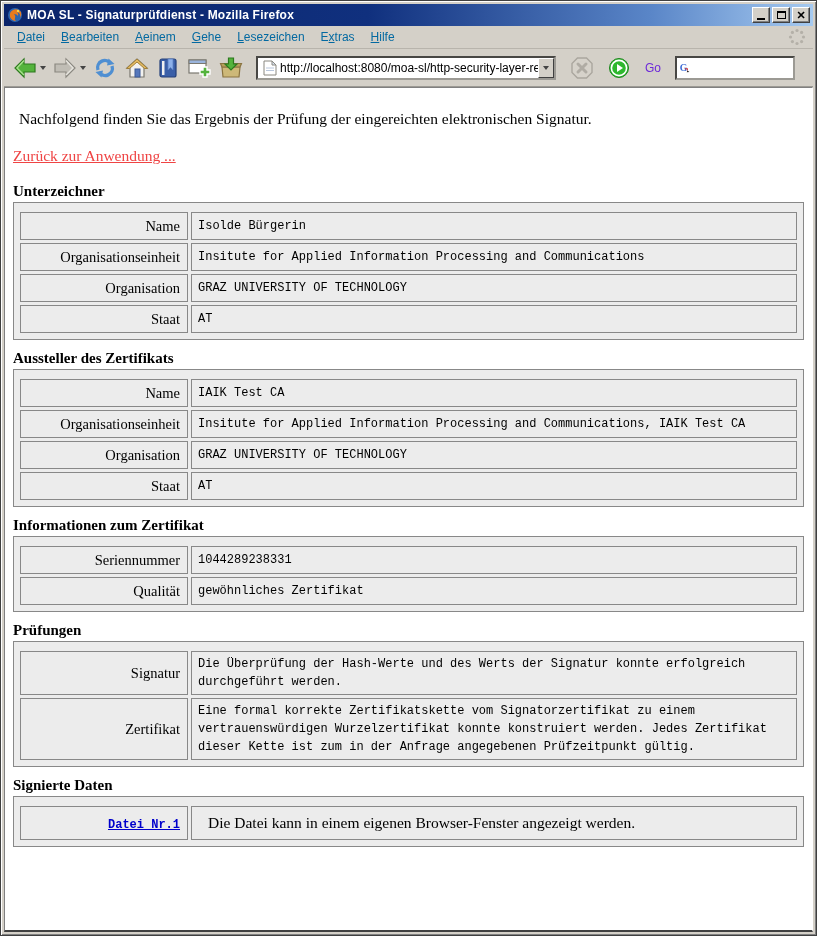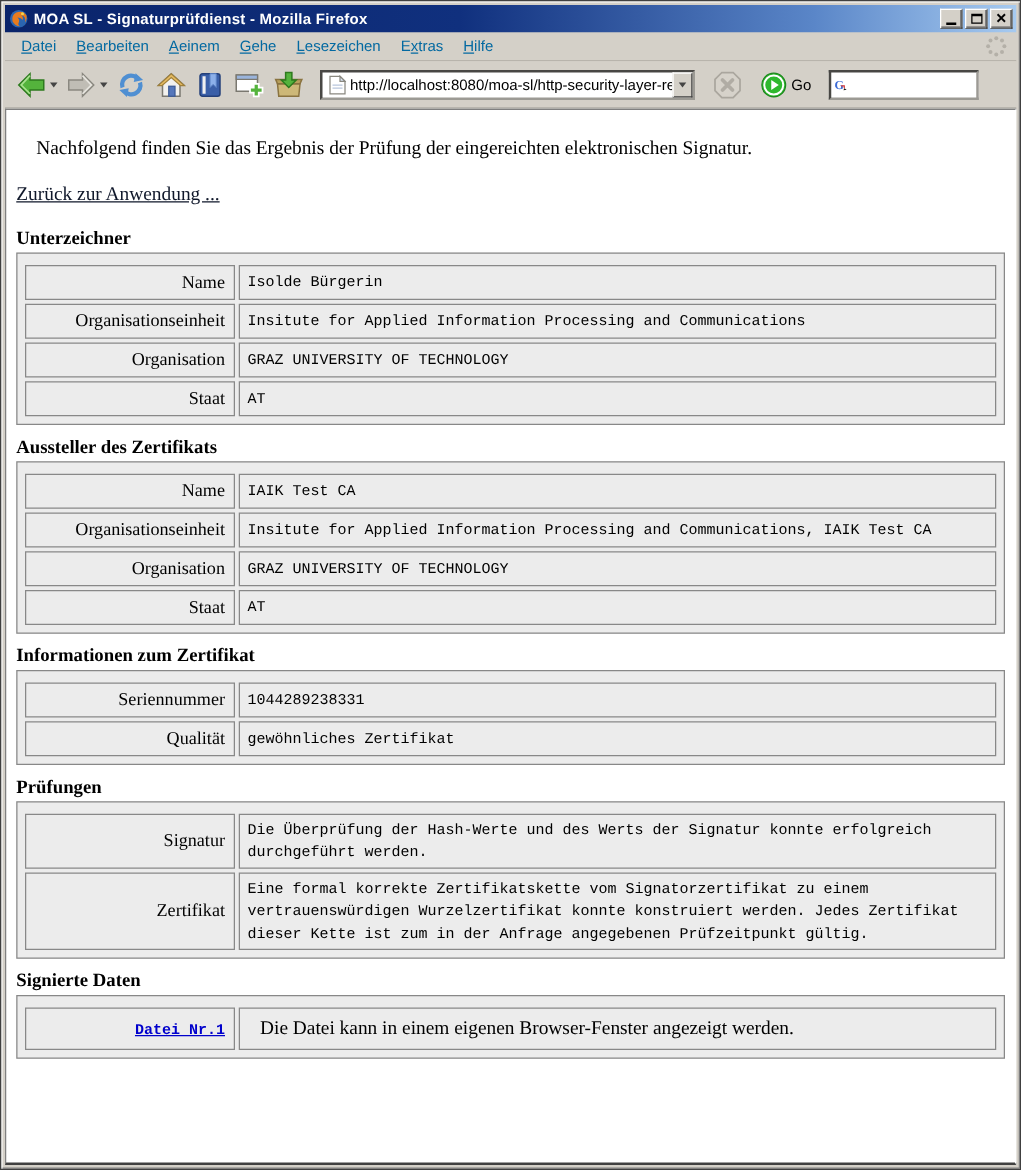--- a/index.html
+++ b/index.html
@@ -38,39 +38,39 @@
   .dd-arrow { width:0; height:0; border-left:3px solid transparent; border-right:3px solid transparent;
               border-top:4px solid #444; margin-left:2px; }
   .urlbox { display:flex; align-items:center; background:#ffffff; border:2px inset #9c9a94;
             height:24px; width:300px; margin-left:8px; padding-left:2px; }
   .urlbox .page-ico { flex:0 0 auto; margin:0 3px; }
   .urlbox input { border:none; outline:none; flex:1 1 auto; font-size:12px; font-family:"Liberation Sans",sans-serif;
                   height:18px; min-width:0; background:transparent; }
   .url-dd { width:16px; height:20px; background:#d4d0c8; border:1px solid; border-color:#fff #404040 #404040 #fff;
             display:flex; align-items:center; justify-content:center; }
   .url-dd .dd-arrow { margin:0; }
-  .go-label { font-size:12px; color:#000000; margin-left:3px; }
+  .go-label { font-size:12px; color:#6d28d9; margin-left:15px; }
   .searchbox { display:flex; align-items:center; background:#ffffff; border:2px inset #9c9a94;
                height:24px; width:120px; margin-left:10px; padding:0 2px; }
   .searchbox input { border:none; outline:none; flex:1 1 auto; min-width:0; font-size:12px; background:transparent; }
   .stop-btn { margin-left:10px; }
   .go-btn { margin-left:8px; display:flex; align-items:center; }
 
   
   .viewport { flex:1 1 auto; background:#ffffff; border:1px solid; border-color:#808080 #ffffff #ffffff #808080;
               border-bottom:2px solid #404040; overflow:hidden; padding:8px 8px 0 8px;
               font-family:"Liberation Serif", serif; color:#000; }
 
   .hdr-table { width:100%; height:92px; border:2px outset #aaa; background:#ececec; display:flex; margin-bottom:10px; }
   .hdr-logo-cell { width:165px; border-right:1px solid #9c9a94; display:flex; align-items:center; justify-content:center; }
   .hdr-title-cell { flex:1; display:flex; align-items:center; justify-content:center; }
   .hdr-title { font-weight:bold; font-size:16px; font-family:"Liberation Serif",serif; }
 
-  .intro { font-size:15.5px; margin:14px 0 0 16px; }
-  .back-link { display:inline-block; margin-top:19px; font-size:15.5px; color:#0f172a; text-decoration:underline; cursor:pointer; }
+  .intro { font-size:15.5px; margin:14px 0 0 6px; }
+  .back-link { display:inline-block; margin-top:19px; font-size:15.5px; color:#ef4444; text-decoration:underline; cursor:pointer; }
 
   h2.sec-h { font-size:15px; font-weight:bold; font-family:"Liberation Serif",serif; margin:10px 0 2px 0; }
   h2.first { margin-top:18px; }
 
   .sec-box { border:1px solid #888; background:#ececec; padding:6px 3px 3px 3px; }
   table.sec-table { width:100%; border-collapse:separate; border-spacing:3px; }
   table.sec-table td { border:1px solid #888; background:#ececec; vertical-align:middle; }
   td.lbl { width:168px; text-align:right; font-family:"Liberation Serif",serif; font-size:14.5px; padding:4px 7px; }
   td.val { font-family:"Liberation Mono",monospace; font-size:12px; font-weight:400; padding:4px 6px; height:28px; }
   td.val.multiline { line-height:18px; padding:3px 6px; }

